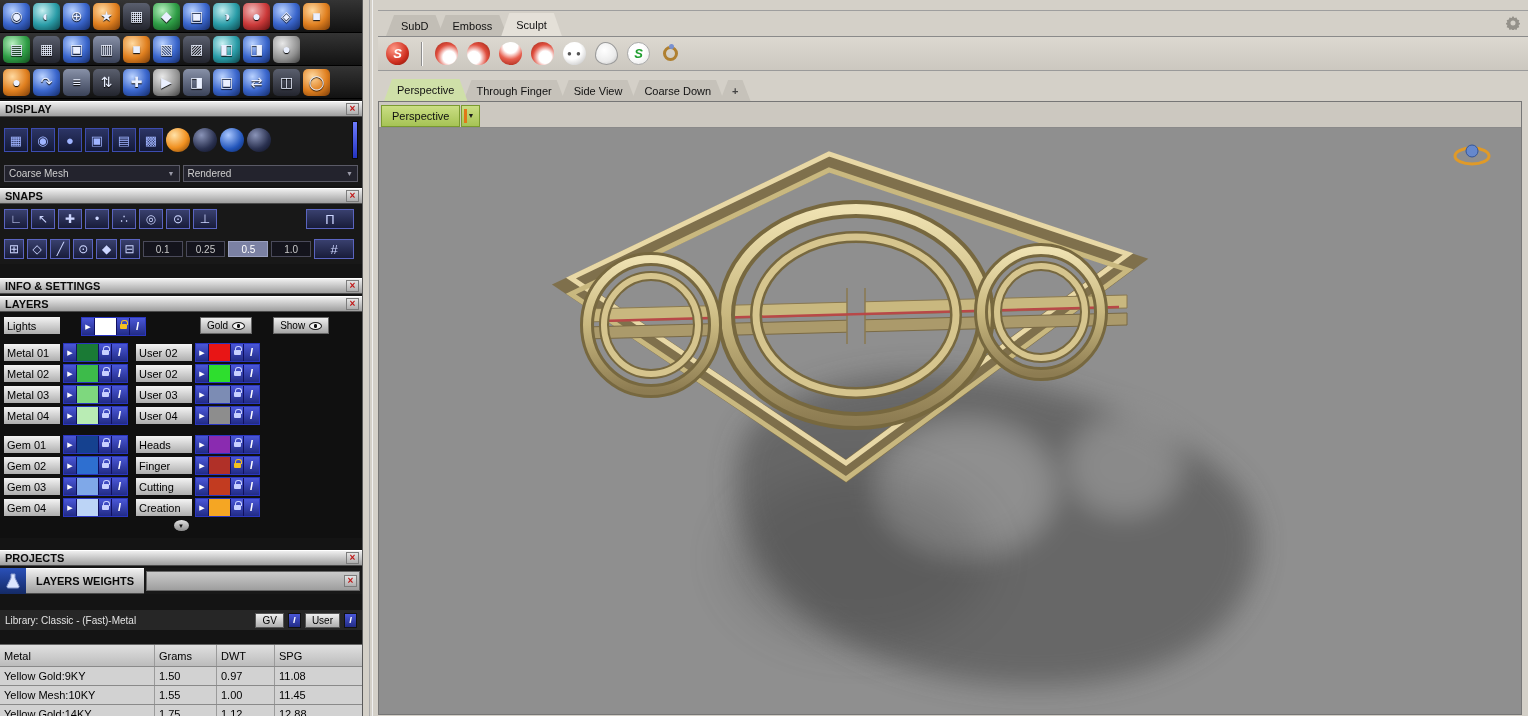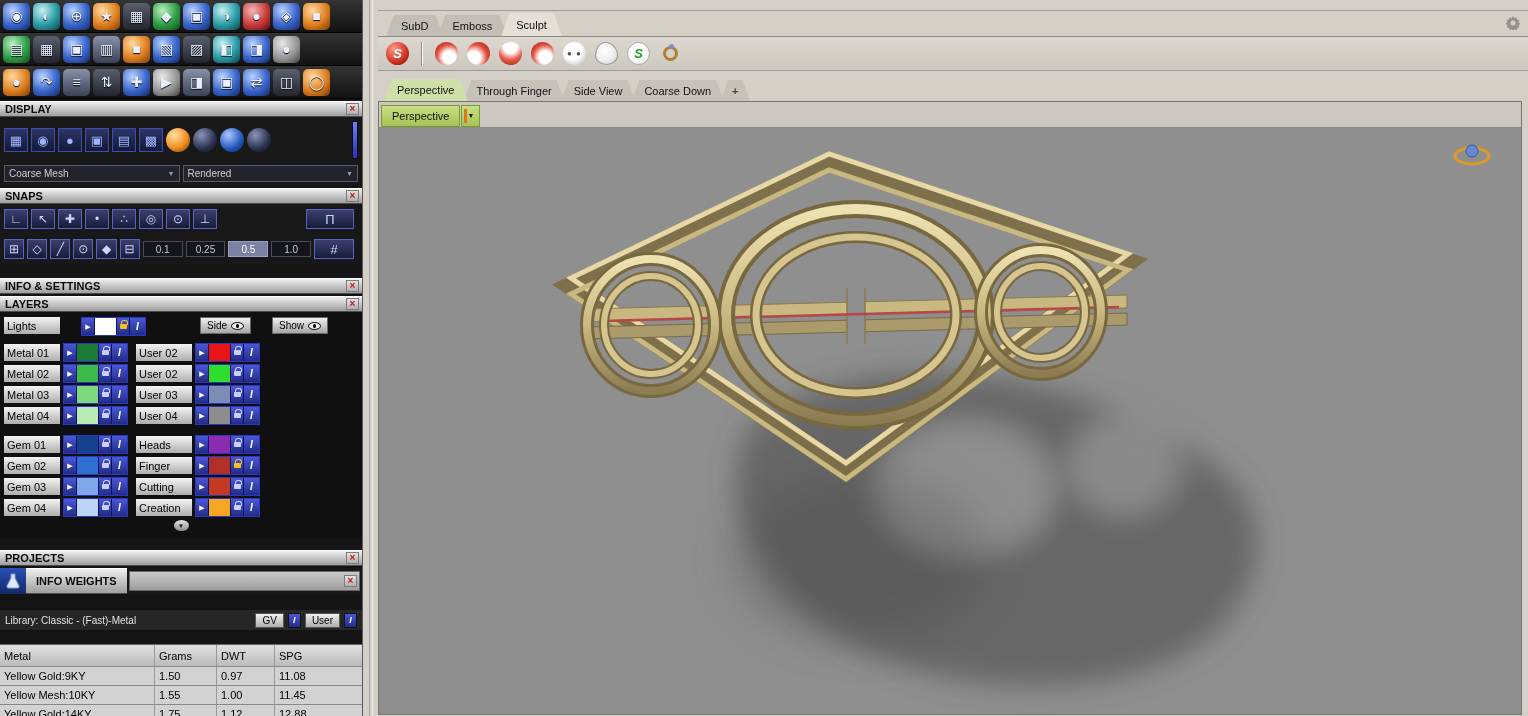--- a/index.html
+++ b/index.html
@@ -286,21 +286,21 @@
         <span class="lctl locked">
           <span class="lbtn">▶</span>
           <span class="lsw" style="background: rgb(255, 255, 255);"></span>
           <span class="lbtn">
               <i class="lockbody"></i>
             </span>
           <span class="lbtn ibtn">I</span>
         </span>
         <span style="width:12px;"></span>
         <button class="hs-btn">
-          <span>Side</span>
+          <span>Gold</span>
           <span class="eye"></span>
         </button>
         <button class="hs-btn">
           <span>Show</span>
           <span class="eye"></span>
         </button>
       </div>
 
       <div class="layer-cols">
         <div class="lcol">
@@ -495,21 +495,21 @@
       <span>PROJECTS</span>
       <span class="pclose">×</span>
     </div>
 
     <div class="mw-head">
       <span class="flask">
         <svg width="14" height="17" viewBox="0 0 14 17">
             <path d="M5 1 h4 v4 l4 8 a1.4 1.4 0 0 1 -1.3 2 H2.3 a1.4 1.4 0 0 1 -1.3 -2 l4-8 z" fill="#dce6ff" stroke="#8899cc" stroke-width="1"></path>
           </svg>
       </span>
-      <span class="mw-title">INFO WEIGHTS</span>
+      <span class="mw-title">LAYERS WEIGHTS</span>
       <span class="mw-strip">
         <span class="pclose">×</span>
       </span>
     </div>
 
     <div class="lib-row">
       <span class="lib-label">Library: Classic - (Fast)-Metal</span>
       <button class="gv-btn">GV</button>
       <span class="mini-i">I</span>
       <button class="gv-btn">User</button>

